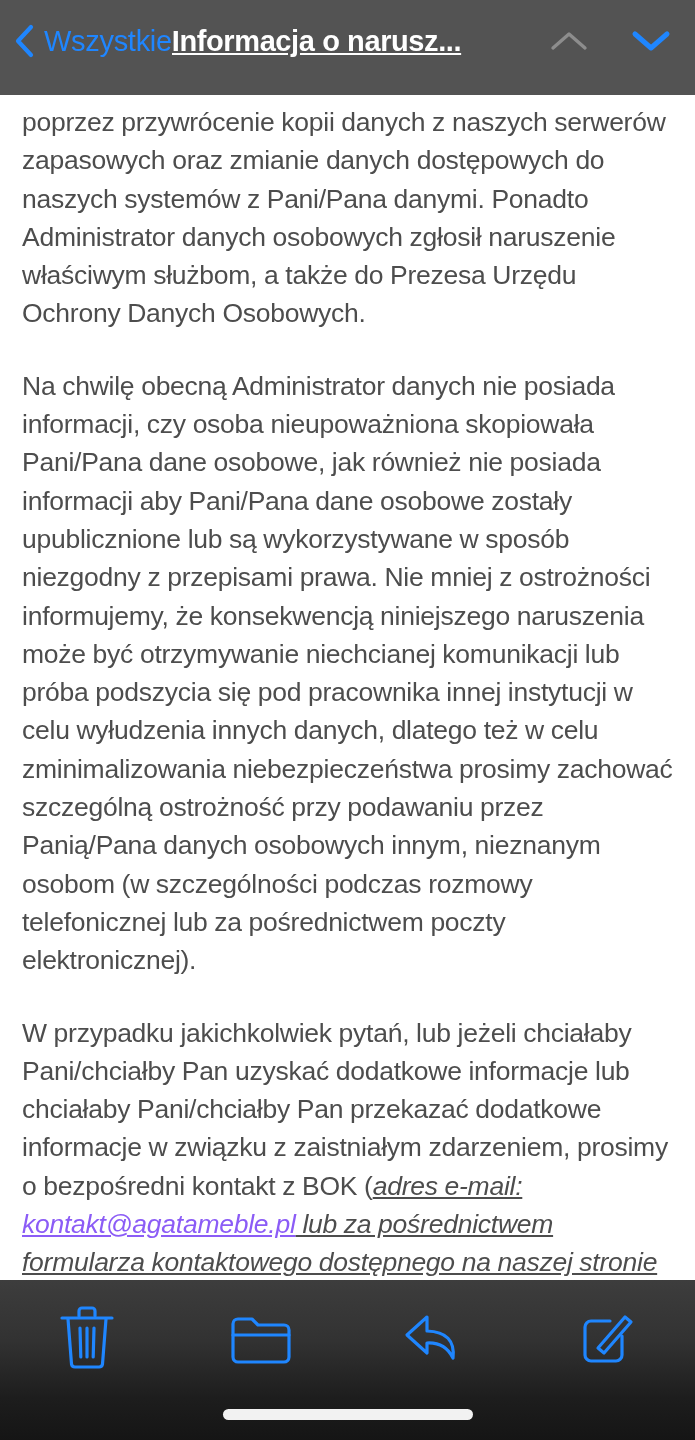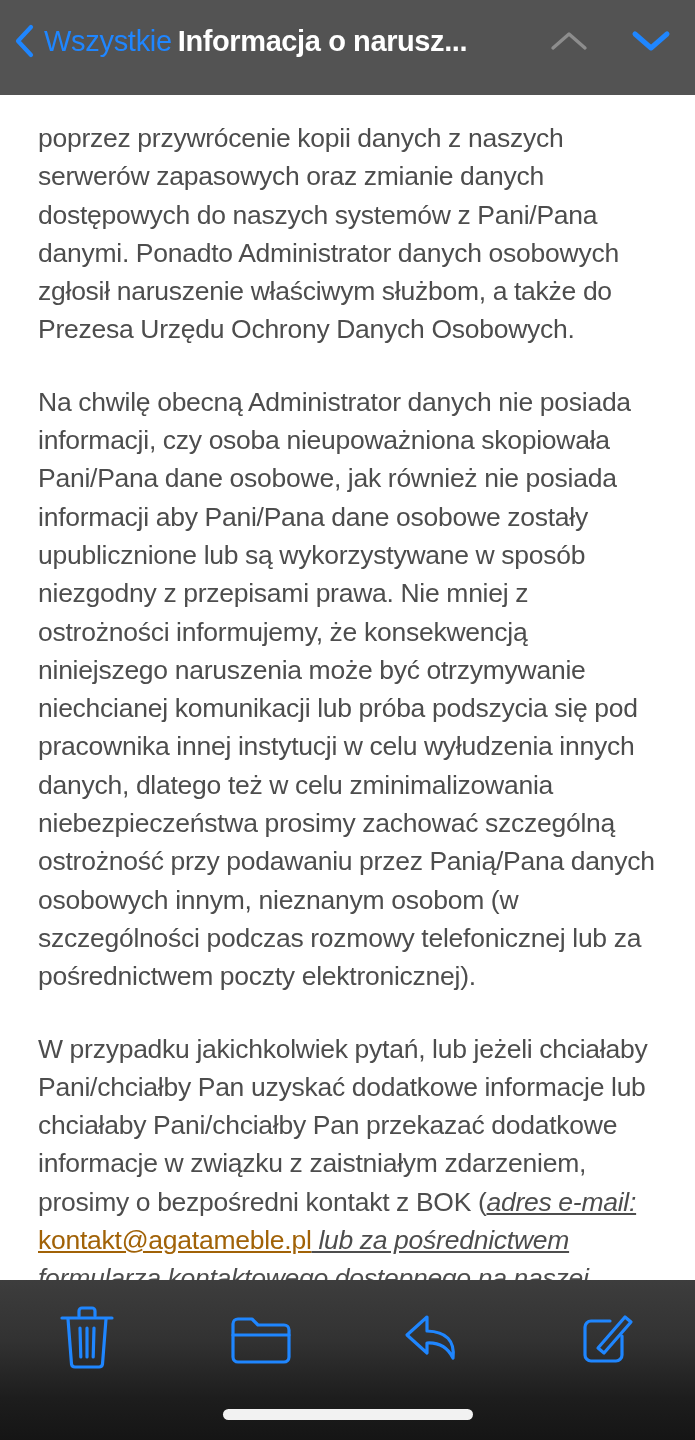--- a/index.html
+++ b/index.html
@@ -47,22 +47,22 @@
     letter-spacing:-0.3px;
     white-space:nowrap;
   }
   .nav-title {
     color:#ffffff;
     font-size:29px;
     font-weight:600;
     letter-spacing:-0.4px;
     white-space:nowrap;
     overflow:hidden;
-    margin-left:6px;
     flex:1 1 auto;
+    text-decoration:underline;
   }
   .nav-arrows {
     display:flex;
     align-items:center;
     gap:38px;
     flex:0 0 auto;
     margin-left:14px;
   }
   .nav-arrow { width:44px; height:28px; cursor:pointer; }
 
@@ -73,30 +73,31 @@
     overflow:hidden;
     padding:0 22px;
     position:relative;
   }
 
   .para {
     color:#4d4d4d;
     font-size:26.5px;
     line-height:38.3px;
     letter-spacing:-0.25px;
-    margin:16px;
+    margin:0;
     word-spacing:-0.3px;
   }
   .para.first { padding-top:8px; }
   .para + .para { margin-top:34px; }
 
   .ital { font-style:italic;text-decoration:underline; }
 
   a.maillink {
-    color:#a16207;
+    color:#8b5cf6;
+    font-style:italic;
     text-decoration:underline;
     text-underline-offset:2px;
   }
 
   
   .toolbar {
     flex:0 0 160px;
     height:160px;
     background:linear-gradient(to bottom, #3d3d3d 0%, #323232 38%, #1d1d1d 74%, #151515 100%);
     display:flex;

